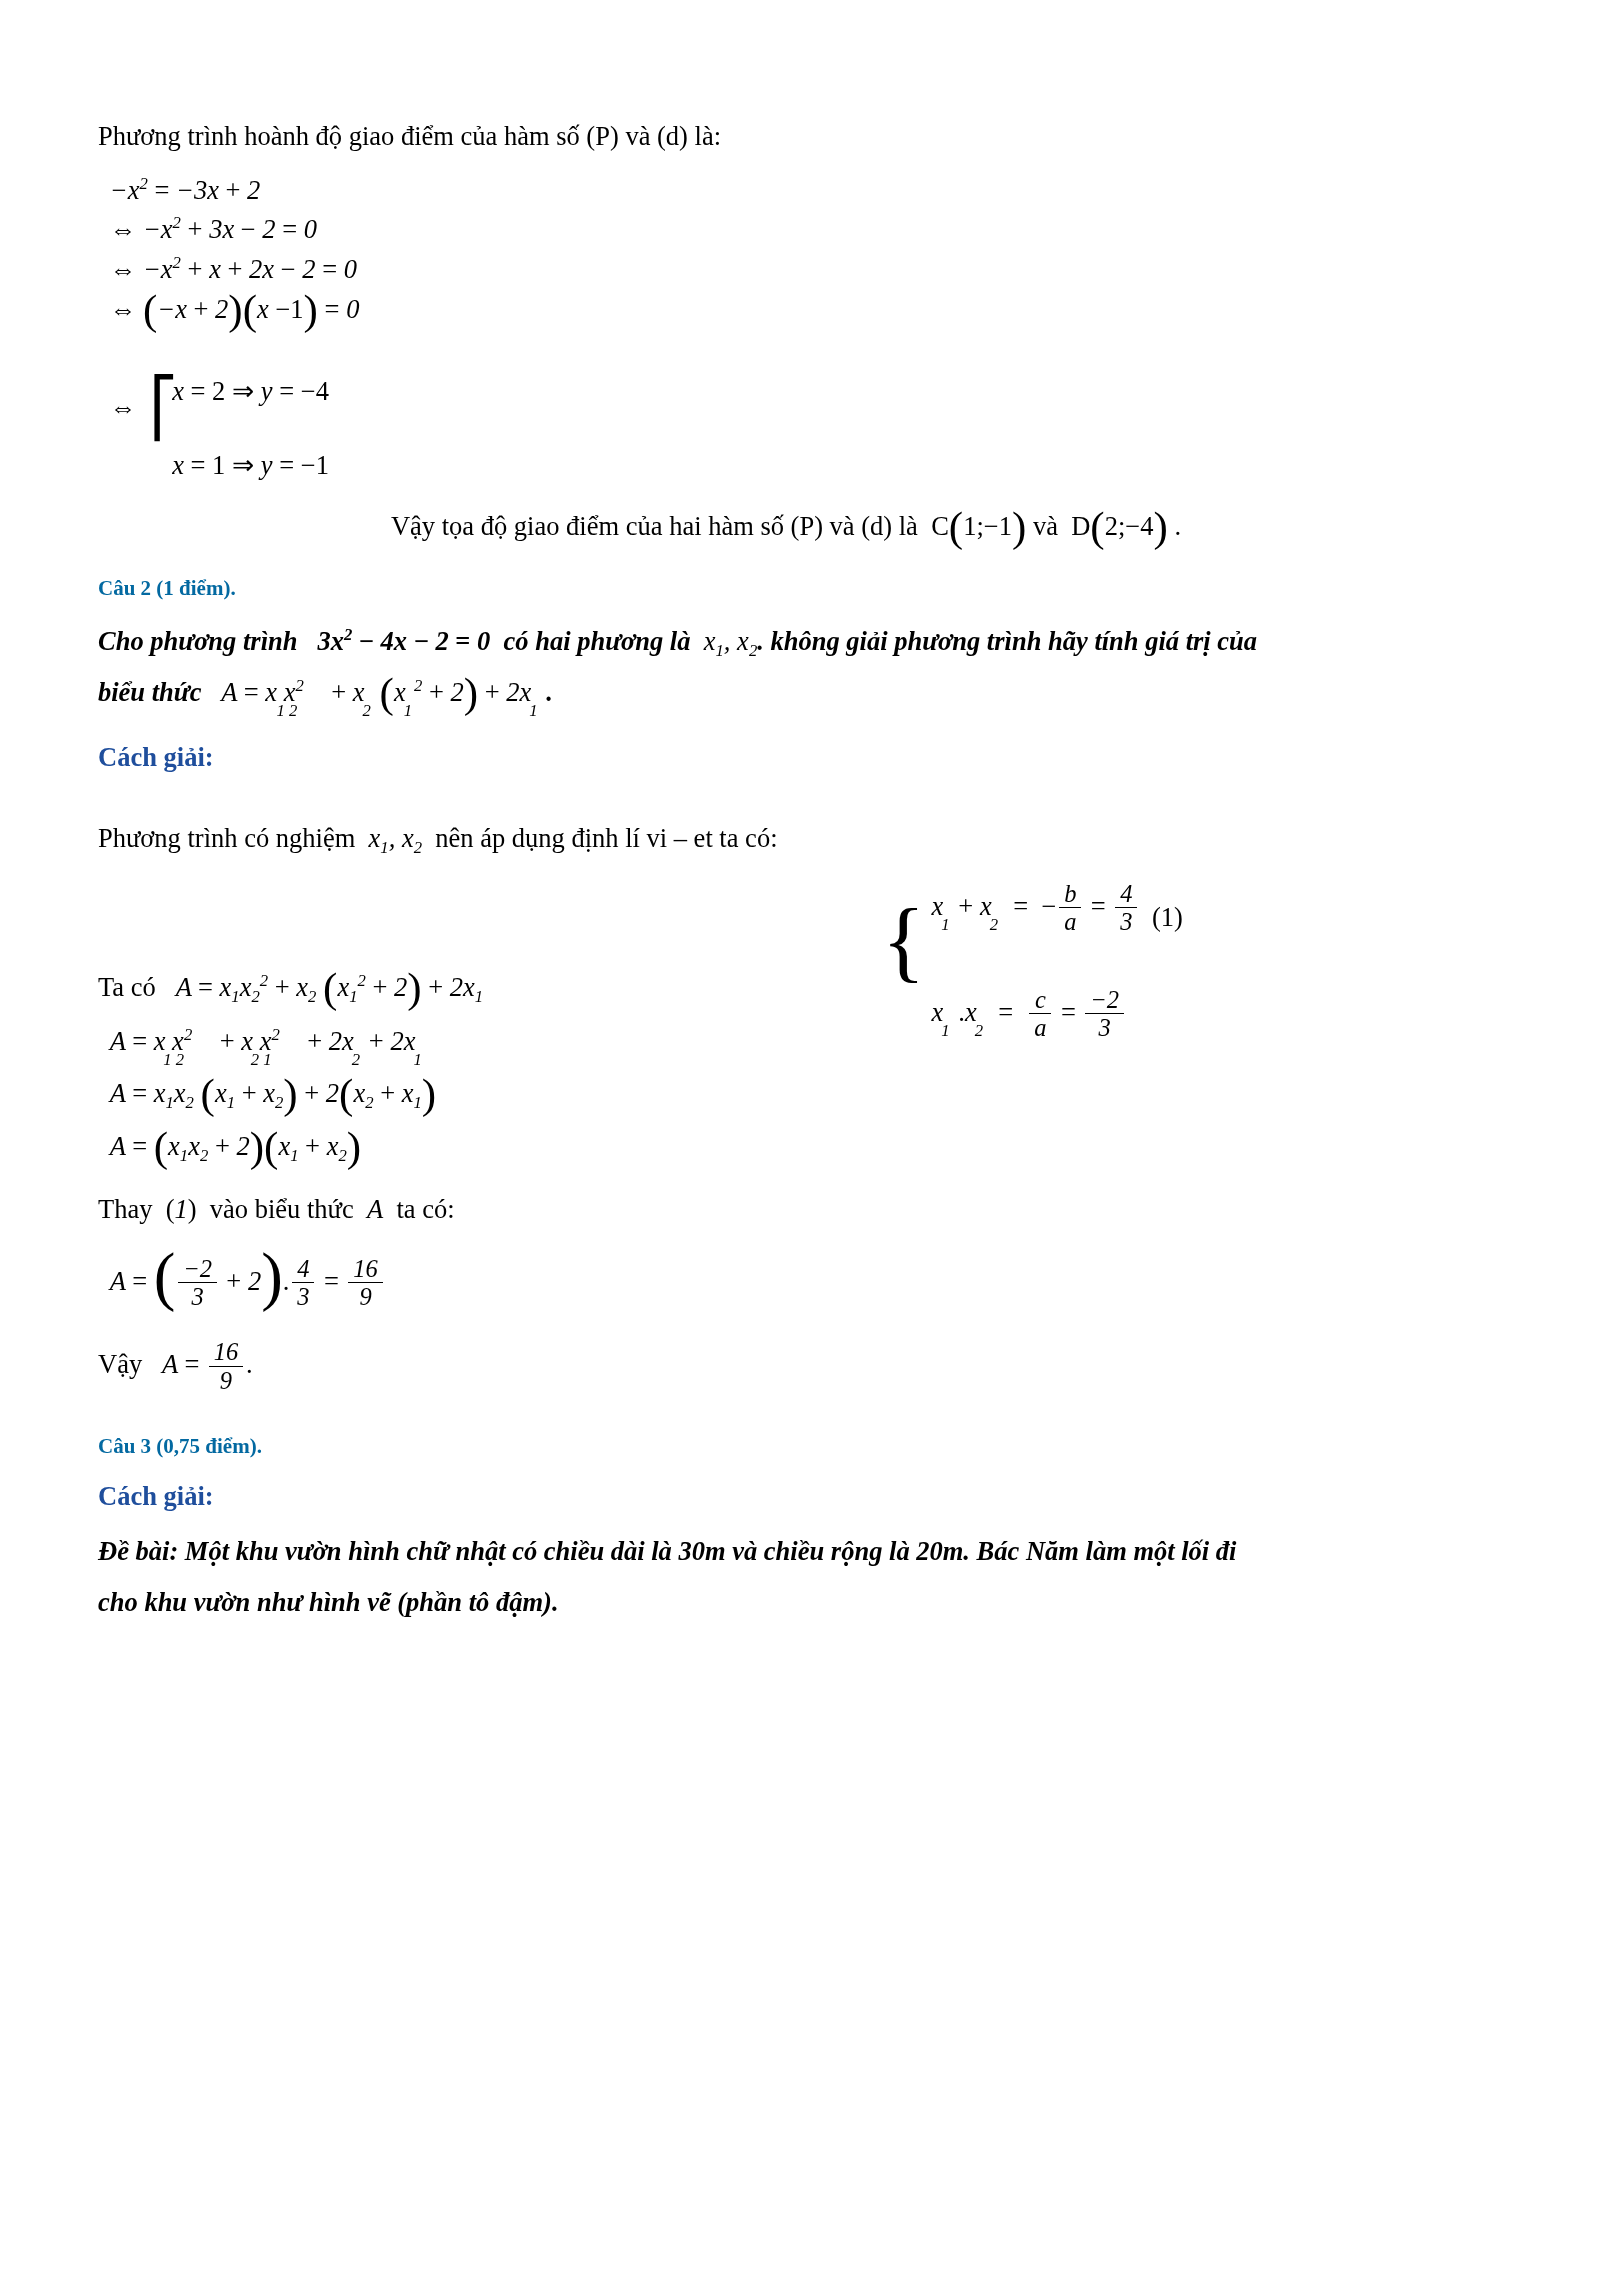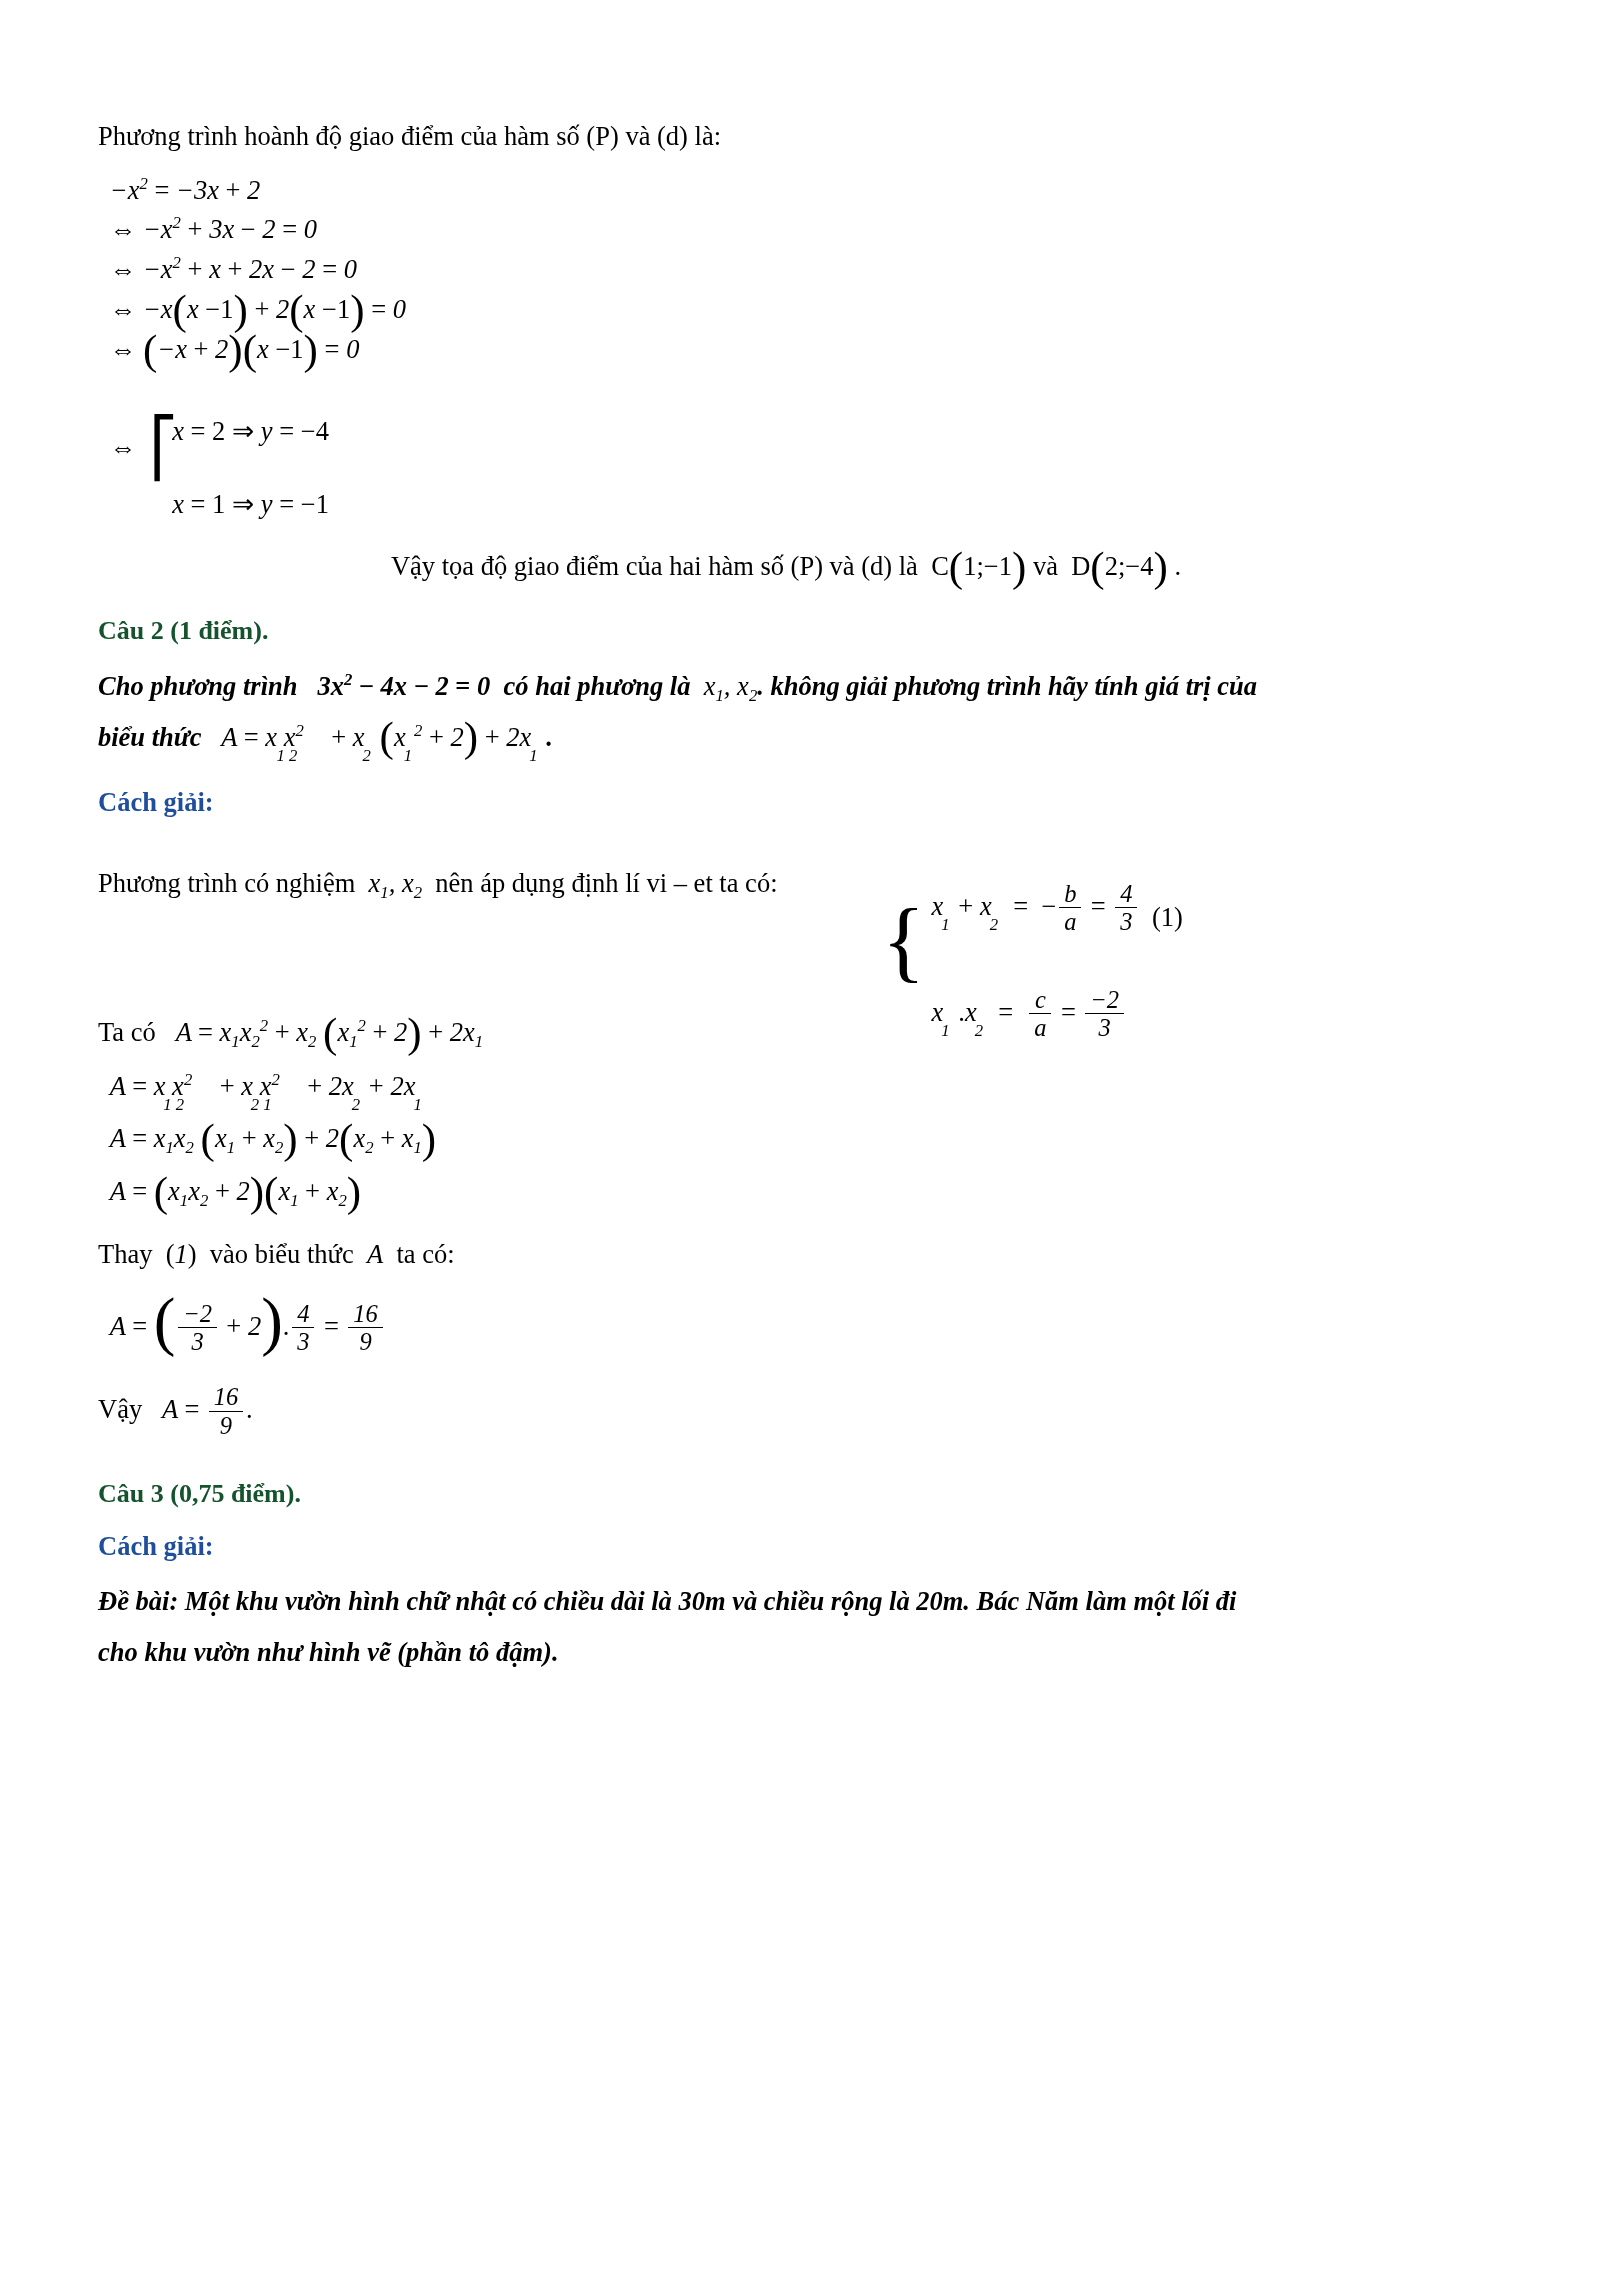--- a/index.html
+++ b/index.html
@@ -72,23 +72,23 @@
     font-size: 57px;
     font-style: normal;
     line-height: 0.62;
     vertical-align: middle;
     font-family: "Liberation Serif", serif;
     margin-right: 3.9px;
     position: relative;
     top: -2px;
   }
   .redhead {
-    color: #14532d;
+    color: #0369a1;
     font-weight: bold;
-    font-size: 26px;
+    font-size: 21px;
     margin: 29px 0 17.6px 0;
   }
   .bluehead {
     color: #1f4e9c;
     font-weight: bold;
     font-size: 26.5px;
     margin: 27.4px 0 17.6px 0;
   }
   .boldital {
     font-weight: bold;
@@ -157,23 +157,20 @@
 
   <div style="margin-top:17.6px;">
     <div class="eqline">
       <span class="math">−<i>x</i><sup class="ex">2</sup> <span class="upr">=</span> −3<i>x</i> <span class="upr">+</span> 2</span>
     </div>
     <div class="eqline">
       <span class="math"><span class="upr">⇔</span> −<i>x</i><sup class="ex">2</sup> <span class="upr">+</span> 3<i>x</i> <span class="upr">−</span> 2 <span class="upr">=</span> 0</span>
     </div>
     <div class="eqline">
       <span class="math"><span class="upr">⇔</span> −<i>x</i><sup class="ex">2</sup> <span class="upr">+</span> <i>x</i> <span class="upr">+</span> 2<i>x</i> <span class="upr">−</span> 2 <span class="upr">=</span> 0</span>
-    </div>
-    <div class="eqline">
-      <span class="math"><span class="upr">⇔</span> −<i>x</i><span class="tall-paren">(</span><i>x</i> <span class="upr">−1</span><span class="tall-paren">)</span> <span class="upr">+</span> 2<span class="tall-paren">(</span><i>x</i> <span class="upr">−1</span><span class="tall-paren">)</span> <span class="upr">=</span> 0</span>
     </div>
     <div class="eqline">
       <span class="math"><span class="upr">⇔</span> <span class="tall-paren">(</span>−<i>x</i> <span class="upr">+</span> 2<span class="tall-paren">)</span><span class="tall-paren">(</span><i>x</i> <span class="upr">−1</span><span class="tall-paren">)</span> <span class="upr">=</span> 0</span>
     </div>
     <div class="eqline" style="margin-top:13.7px;">
       <span class="math"><span class="upr">⇔</span>&nbsp;</span>
       <span class="bracket-sys">
         <span class="lbrack">⎡</span><span style="display:inline-block;vertical-align:middle;position:relative;left:-9.8px;">
           <span class="sysrow math" style="padding-bottom:5.9px;"><i>x</i> <span class="upr">= 2 ⇒</span> <i>y</i> <span class="upr">= −4</span></span>
           <span class="sysrow math"><i>x</i> <span class="upr">= 1 ⇒</span> <i>y</i> <span class="upr">= −1</span></span>

